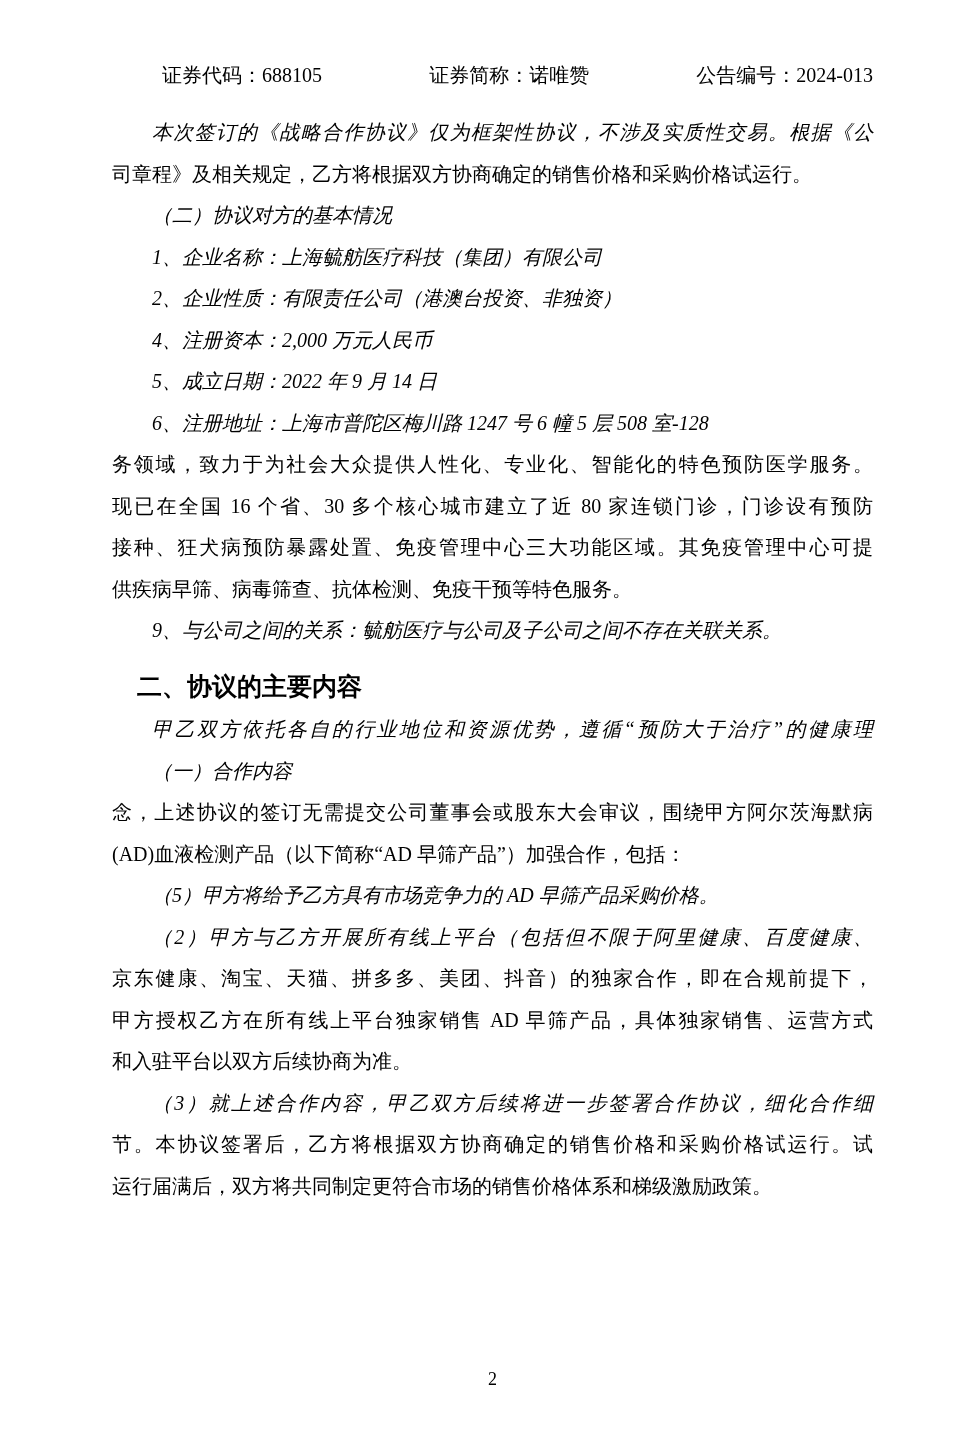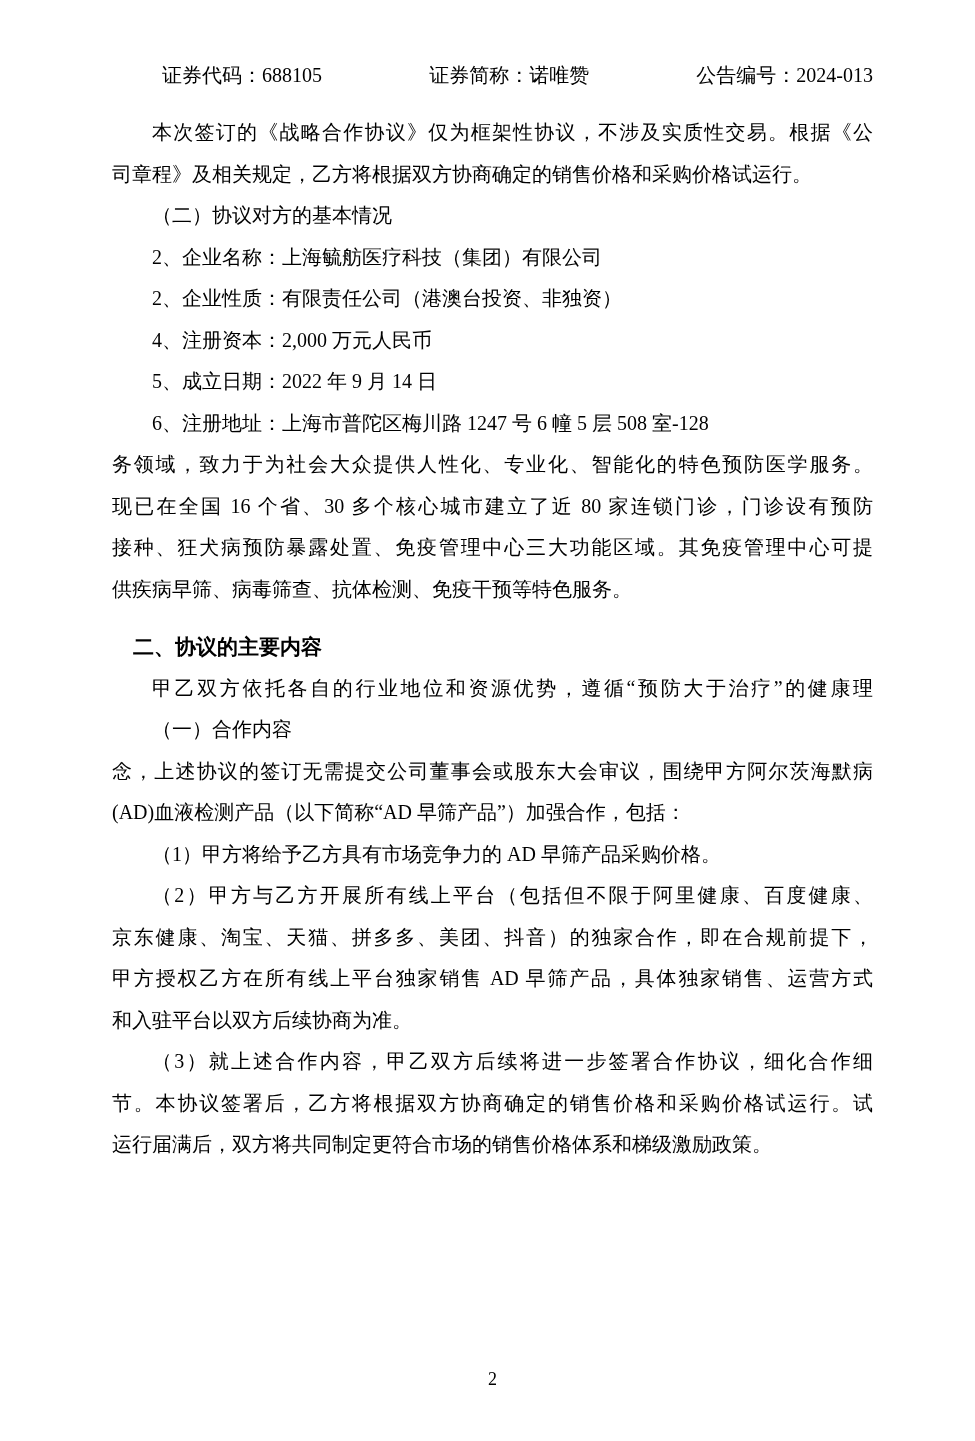--- a/index.html
+++ b/index.html
@@ -17,25 +17,25 @@
   }
   .header .seg-first{margin-left:50px;}
   .content{
     position:absolute;top:112px;left:112px;width:761px;
   }
   .ln{
     font-size:20px;
     height:41.5px;line-height:41.5px;
     white-space:normal;
   }
-  .ind{text-indent:2em;}
+  .ind{text-indent:2em;font-style:italic;}
   .j{text-align:justify;text-align-last:justify;}
   .h-main{
-    font-family:Liberation Sans, sans-serif;
-    font-weight:bold;font-size:21px;
+    font-family:Liberation Mono, monospace;
+    font-weight:bold;font-size:25px;
     text-indent:1em;
     margin-top:16px;
   }
   .footer{
     position:absolute;top:1364px;left:112px;width:761px;
     text-align:center;font-size:18px;line-height:30px;
   }
 </style>
 </head>
 <body>
@@ -48,39 +48,40 @@
     <span>公告编号：2024-013</span>
   </div>
 
   <div class="content">
 
     <div class="ln ind j">本次签订的《战略合作协议》仅为框架性协议，不涉及实质性交易。根据《公</div>
     <div class="ln">司章程》及相关规定，乙方将根据双方协商确定的销售价格和采购价格试运行。</div>
 
     <div class="ln ind">（二）协议对方的基本情况</div>
 
-    <div class="ln ind">2、企业名称：上海毓舫医疗科技（集团）有限公司</div>
+    <div class="ln ind">1、企业名称：上海毓舫医疗科技（集团）有限公司</div>
     <div class="ln ind">2、企业性质：有限责任公司（港澳台投资、非独资）</div>
     <div class="ln ind">4、注册资本：2,000 万元人民币</div>
     <div class="ln ind">5、成立日期：2022 年 9 月 14 日</div>
     <div class="ln ind">6、注册地址：上海市普陀区梅川路 1247 号 6 幢 5 层 508 室-128</div>
     <div class="ln j">务领域，致力于为社会大众提供人性化、专业化、智能化的特色预防医学服务。</div>
     <div class="ln j">现已在全国 16 个省、30 多个核心城市建立了近 80 家连锁门诊，门诊设有预防</div>
     <div class="ln j">接种、狂犬病预防暴露处置、免疫管理中心三大功能区域。其免疫管理中心可提</div>
     <div class="ln">供疾病早筛、病毒筛查、抗体检测、免疫干预等特色服务。</div>
+    <div class="ln ind">9、与公司之间的关系：毓舫医疗与公司及子公司之间不存在关联关系。</div>
 
     <div class="ln h-main">二、协议的主要内容</div>
 
     <div class="ln ind j">甲乙双方依托各自的行业地位和资源优势，遵循“预防大于治疗”的健康理</div>
 
     <div class="ln ind">（一）合作内容</div>
     <div class="ln j">念，上述协议的签订无需提交公司董事会或股东大会审议，围绕甲方阿尔茨海默病</div>
     <div class="ln">(AD)血液检测产品（以下简称“AD 早筛产品”）加强合作，包括：</div>
 
-    <div class="ln ind">（1）甲方将给予乙方具有市场竞争力的 AD 早筛产品采购价格。</div>
+    <div class="ln ind">（5）甲方将给予乙方具有市场竞争力的 AD 早筛产品采购价格。</div>
 
     <div class="ln ind j">（2）甲方与乙方开展所有线上平台（包括但不限于阿里健康、百度健康、</div>
     <div class="ln j">京东健康、淘宝、天猫、拼多多、美团、抖音）的独家合作，即在合规前提下，</div>
     <div class="ln j">甲方授权乙方在所有线上平台独家销售 AD 早筛产品，具体独家销售、运营方式</div>
     <div class="ln">和入驻平台以双方后续协商为准。</div>
 
     <div class="ln ind j">（3）就上述合作内容，甲乙双方后续将进一步签署合作协议，细化合作细</div>
     <div class="ln j">节。本协议签署后，乙方将根据双方协商确定的销售价格和采购价格试运行。试</div>
     <div class="ln">运行届满后，双方将共同制定更符合市场的销售价格体系和梯级激励政策。</div>
 

